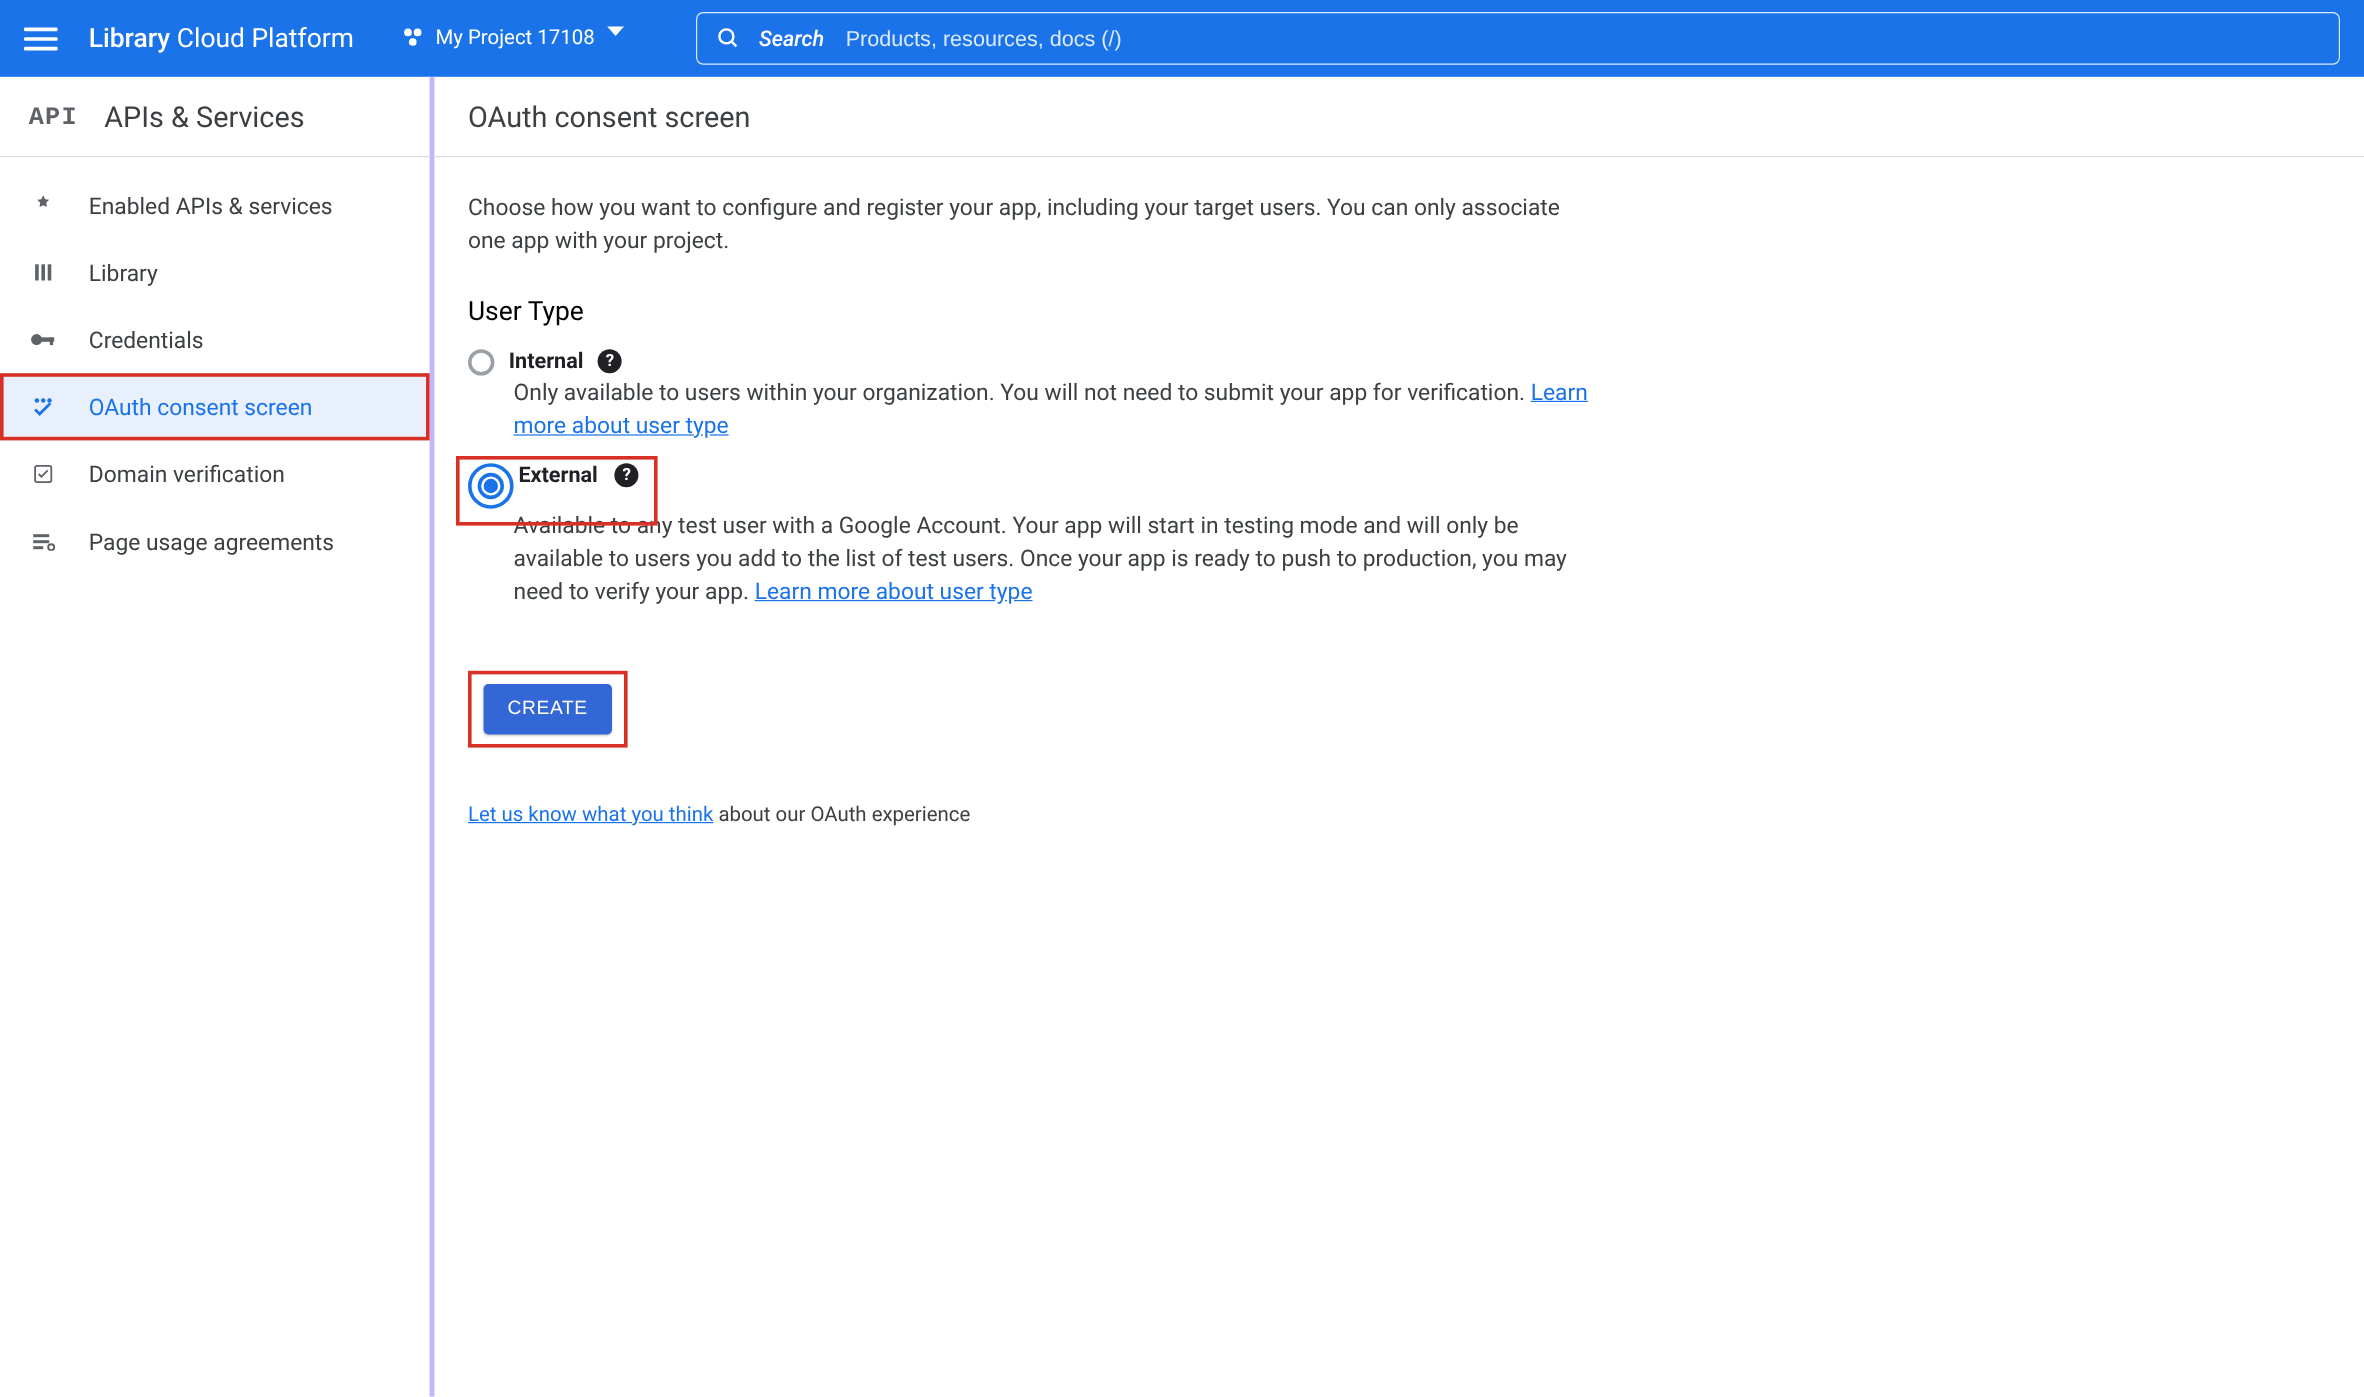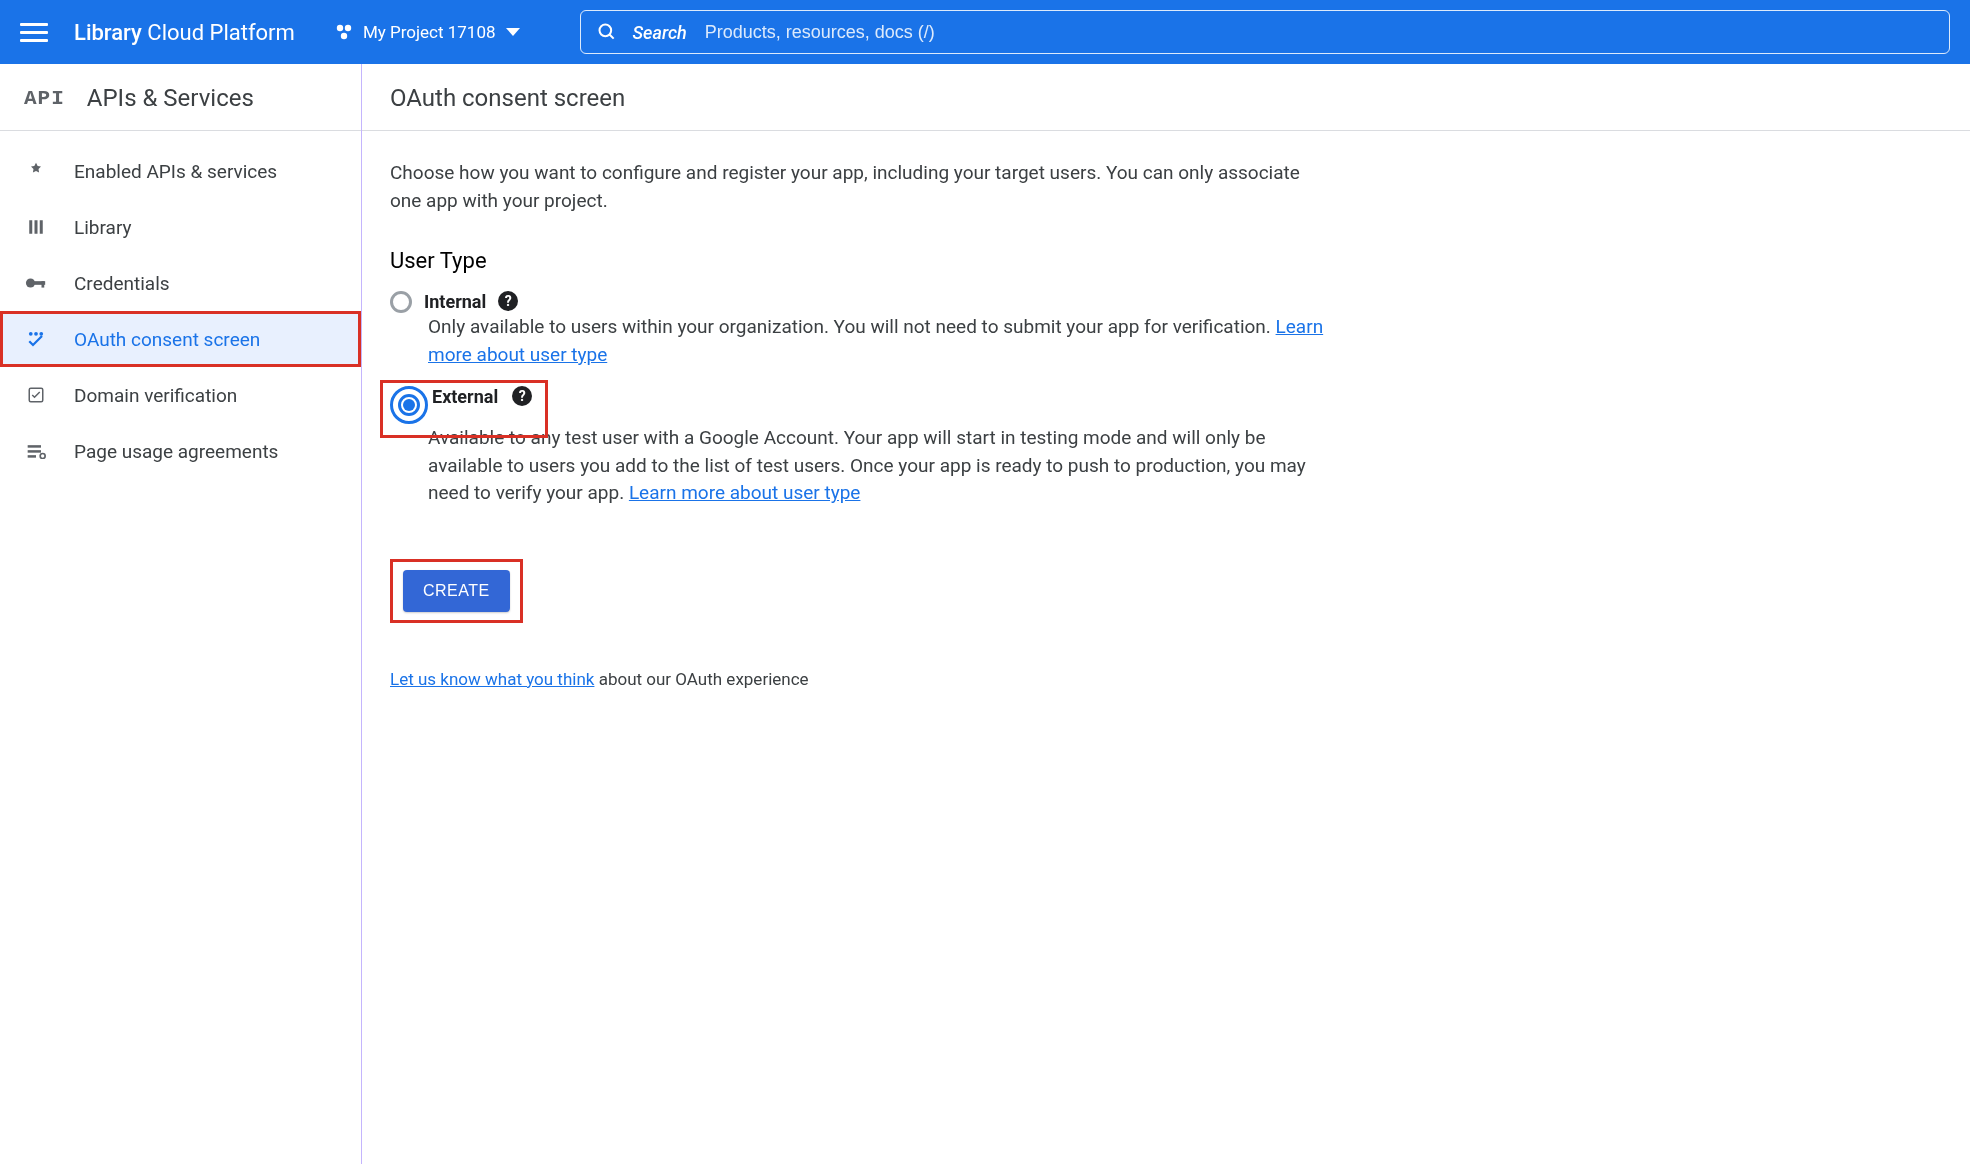--- a/index.html
+++ b/index.html
@@ -37,21 +37,21 @@
     justify-content: center; gap: 5px;
     cursor: pointer;
     margin-right: 26px;
   }
   .hamburger span {
     display: block; height: 3px; background: #fff; border-radius: 1px;
   }
   .gcp-logo { font-size: 22px; font-weight: 400; margin-right: 40px; letter-spacing: 0; }
   .gcp-logo b { font-weight: 500; }
   .project-selector {
-    display: flex; align-items: center; gap: 10px;
+    display: flex; gap: 10px;
     font-size: 17px; cursor: pointer; margin-right: 60px;
   }
   .project-selector .dots { font-size: 18px; }
   .project-selector .caret {
     width: 0; height: 0; border-left: 7px solid transparent;
     border-right: 7px solid transparent; border-top: 8px solid #fff;
   }
   .searchbar {
     flex: 1;
     height: 44px;
@@ -67,21 +67,21 @@
     color: #fff; font-size: 18px;
   }
   .searchbar input::placeholder { color: rgba(255,255,255,0.85); }
 
   
   .body-row { display: flex; height: calc(100% - 64px); }
 
   
   .sidebar {
     width: 362px;
-    border-right: 1px solid #c4b5fd;
+    border-right: 4px solid #c4b5fd;
     display: flex; flex-direction: column;
   }
   .sidebar-title-row {
     display: flex; align-items: center;
     padding: 20px 24px 18px 24px;
     gap: 22px;
     border-bottom: 1px solid #dadce0;
   }
   .sidebar-title-row .api-icon {
     font-family: "Courier New", monospace; font-weight: 700;

